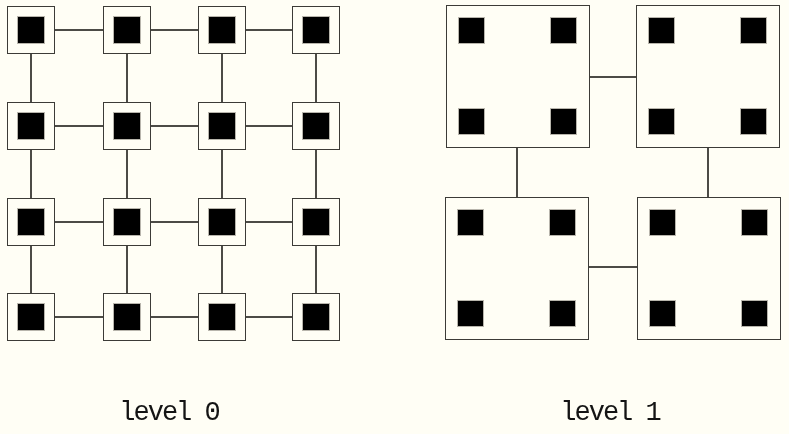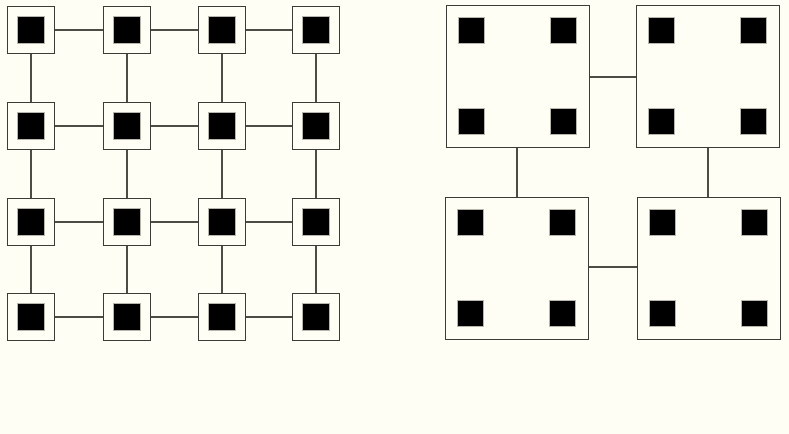--- a/index.html
+++ b/index.html
@@ -152,13 +152,15 @@
         <div class="csq" style="left: 12px; top: 103px; width: 25px; height: 25px;"></div>
         <div class="csq" style="left: 104px; top: 103px; width: 25px; height: 25px;"></div>
       </div>
       <div class="cluster" style="left: 637px; top: 197px; width: 144px; height: 143px;">
         <div class="csq" style="left: 12px; top: 12px; width: 25px; height: 25px;"></div>
         <div class="csq" style="left: 104px; top: 12px; width: 25px; height: 25px;"></div>
         <div class="csq" style="left: 12px; top: 103px; width: 25px; height: 25px;"></div>
         <div class="csq" style="left: 104px; top: 103px; width: 25px; height: 25px;"></div>
       </div>
     </div>
+  <div class="fig-label" id="level0-label" style="left: 169px; top: 398px;">level 0</div>
+  <div class="fig-label" id="level1-label" style="left: 610px; top: 398px;">level 1</div>
 </div>
 
 </body></html>

